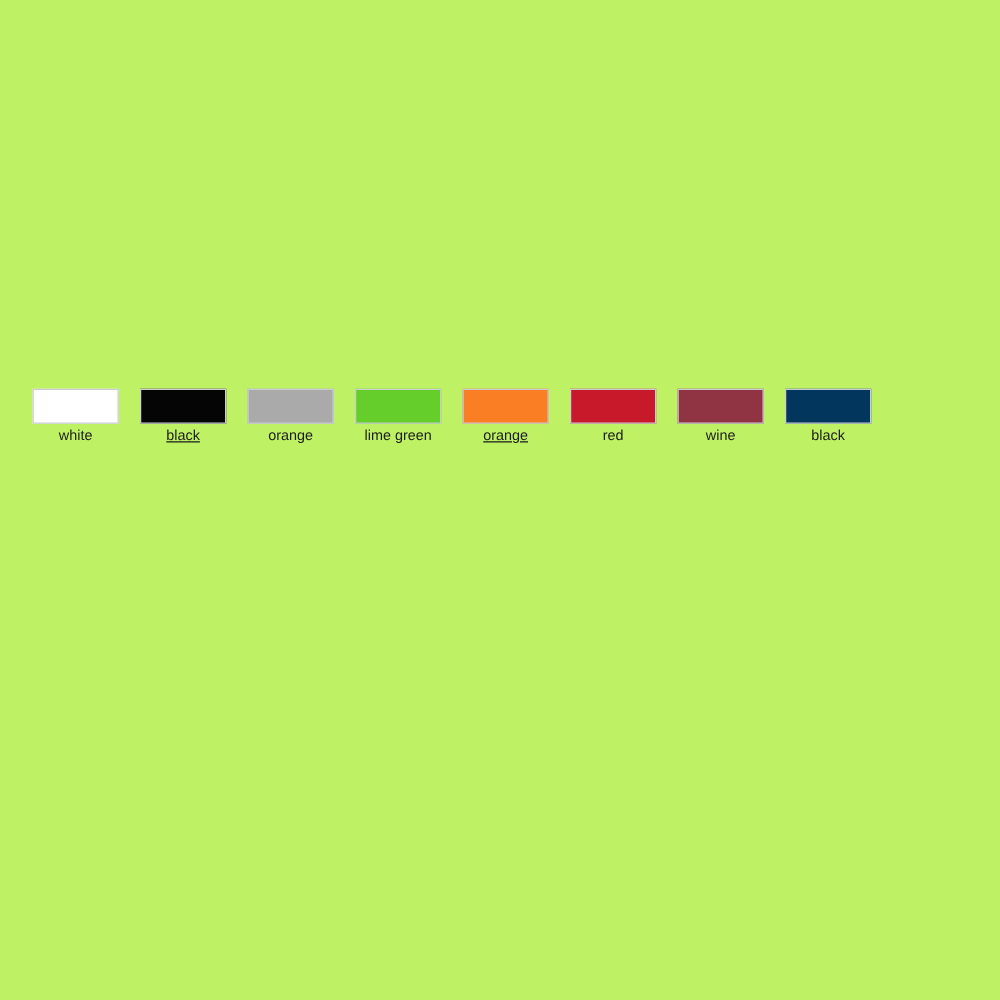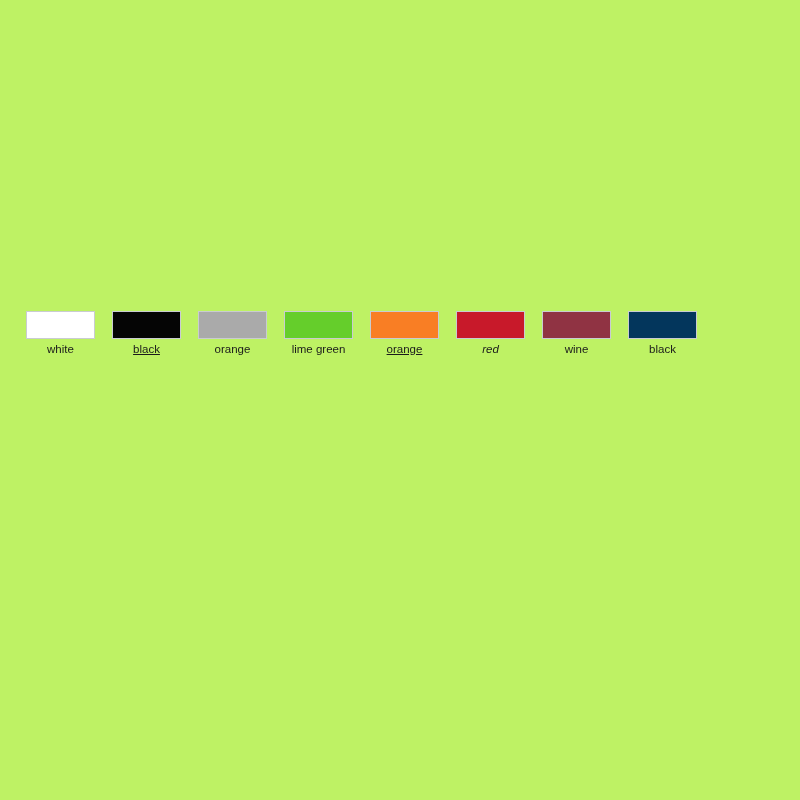--- a/index.html
+++ b/index.html
@@ -75,21 +75,21 @@
       <div class="swatch-cell">
         <div class="swatch-chip" style="background: rgb(101, 206, 43); border-color: rgb(201, 204, 209);"></div>
         <div class="swatch-label" style="color: rgb(27, 27, 27);">lime green</div>
       </div>
       <div class="swatch-cell">
         <div class="swatch-chip" style="background: rgb(249, 126, 36); border-color: rgb(201, 204, 209);"></div>
         <div class="swatch-label" style="color: rgb(27, 27, 27); text-decoration: underline;">orange</div>
       </div>
       <div class="swatch-cell">
         <div class="swatch-chip" style="background: rgb(200, 25, 42); border-color: rgb(201, 204, 209);"></div>
-        <div class="swatch-label" style="color: rgb(27, 27, 27); font-style: italic;">red</div>
+        <div class="swatch-label" style="color: rgb(27, 27, 27);">red</div>
       </div>
       <div class="swatch-cell">
         <div class="swatch-chip" style="background: rgb(144, 51, 67); border-color: rgb(201, 204, 209);"></div>
         <div class="swatch-label" style="color: rgb(27, 27, 27);">wine</div>
       </div>
       <div class="swatch-cell">
         <div class="swatch-chip" style="background: rgb(3, 54, 92); border-color: rgb(201, 204, 209);"></div>
         <div class="swatch-label" style="color: rgb(27, 27, 27);">black</div>
       </div>
     </div>

